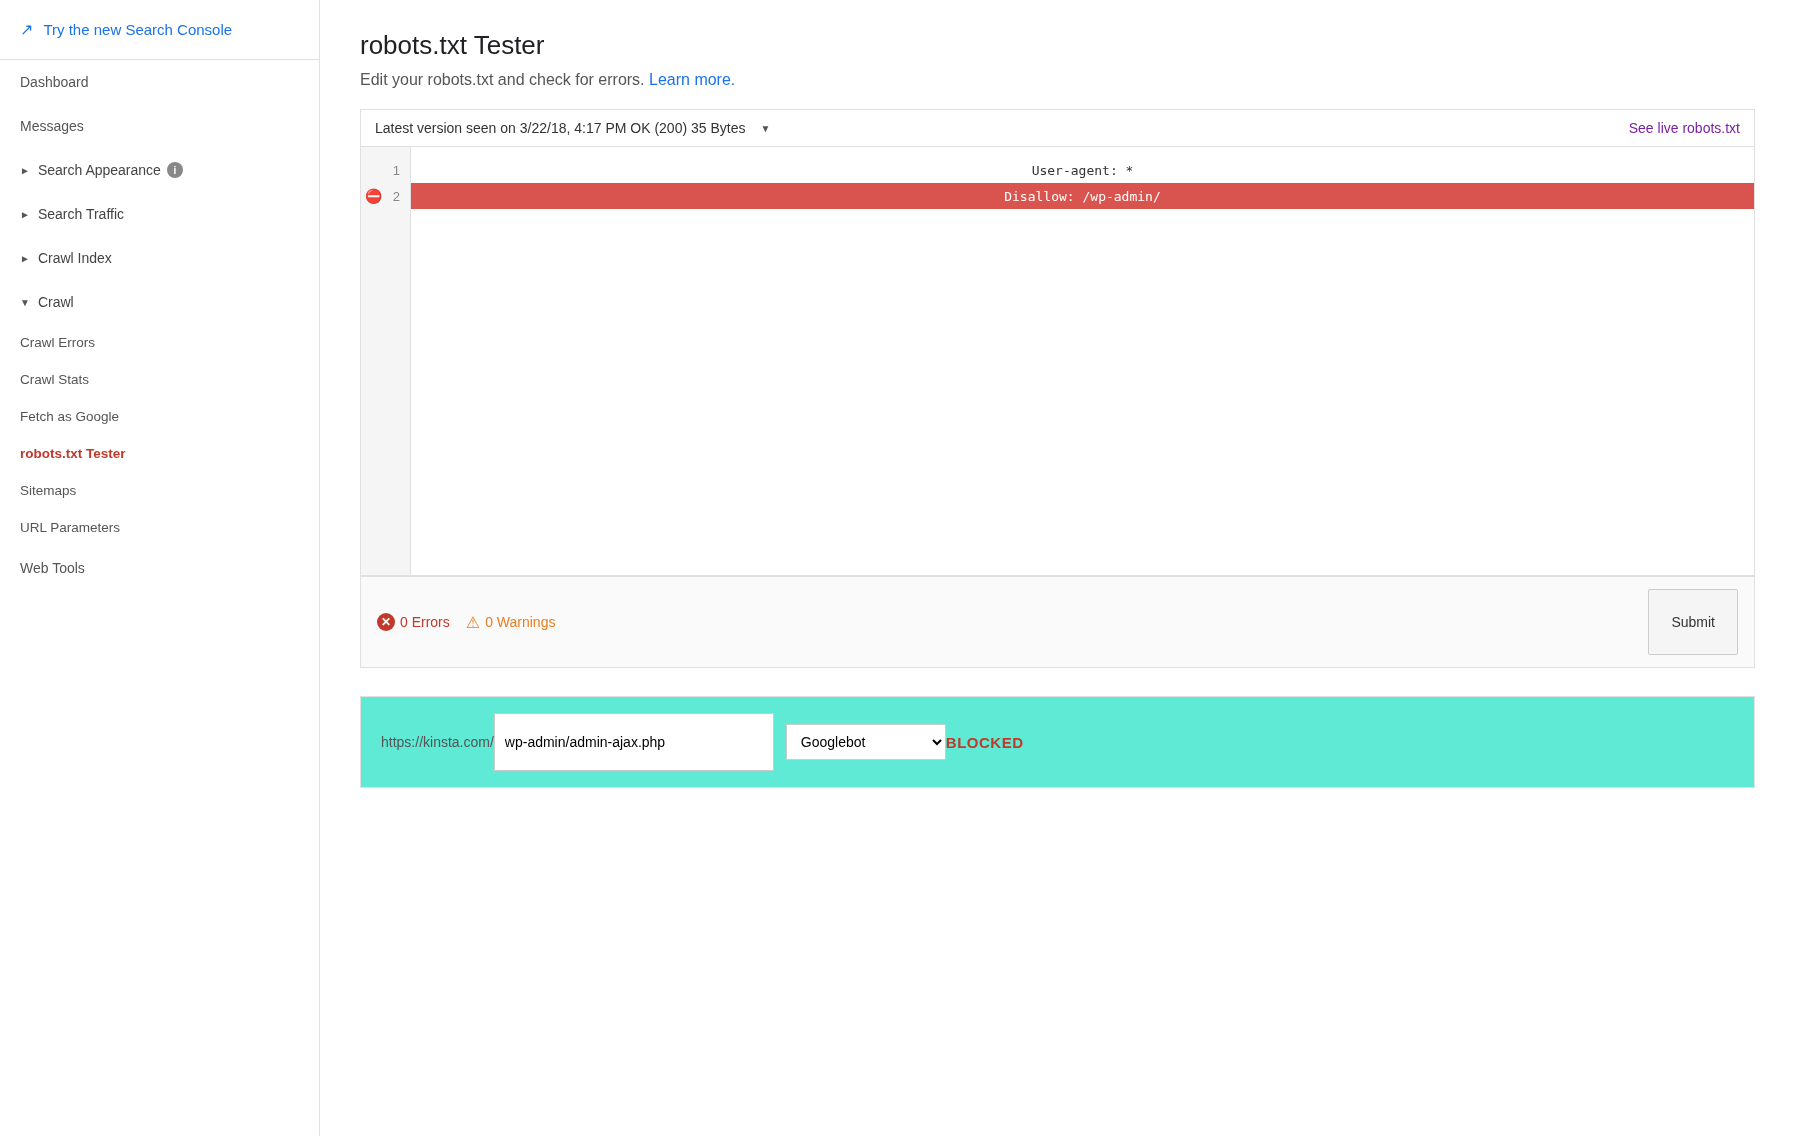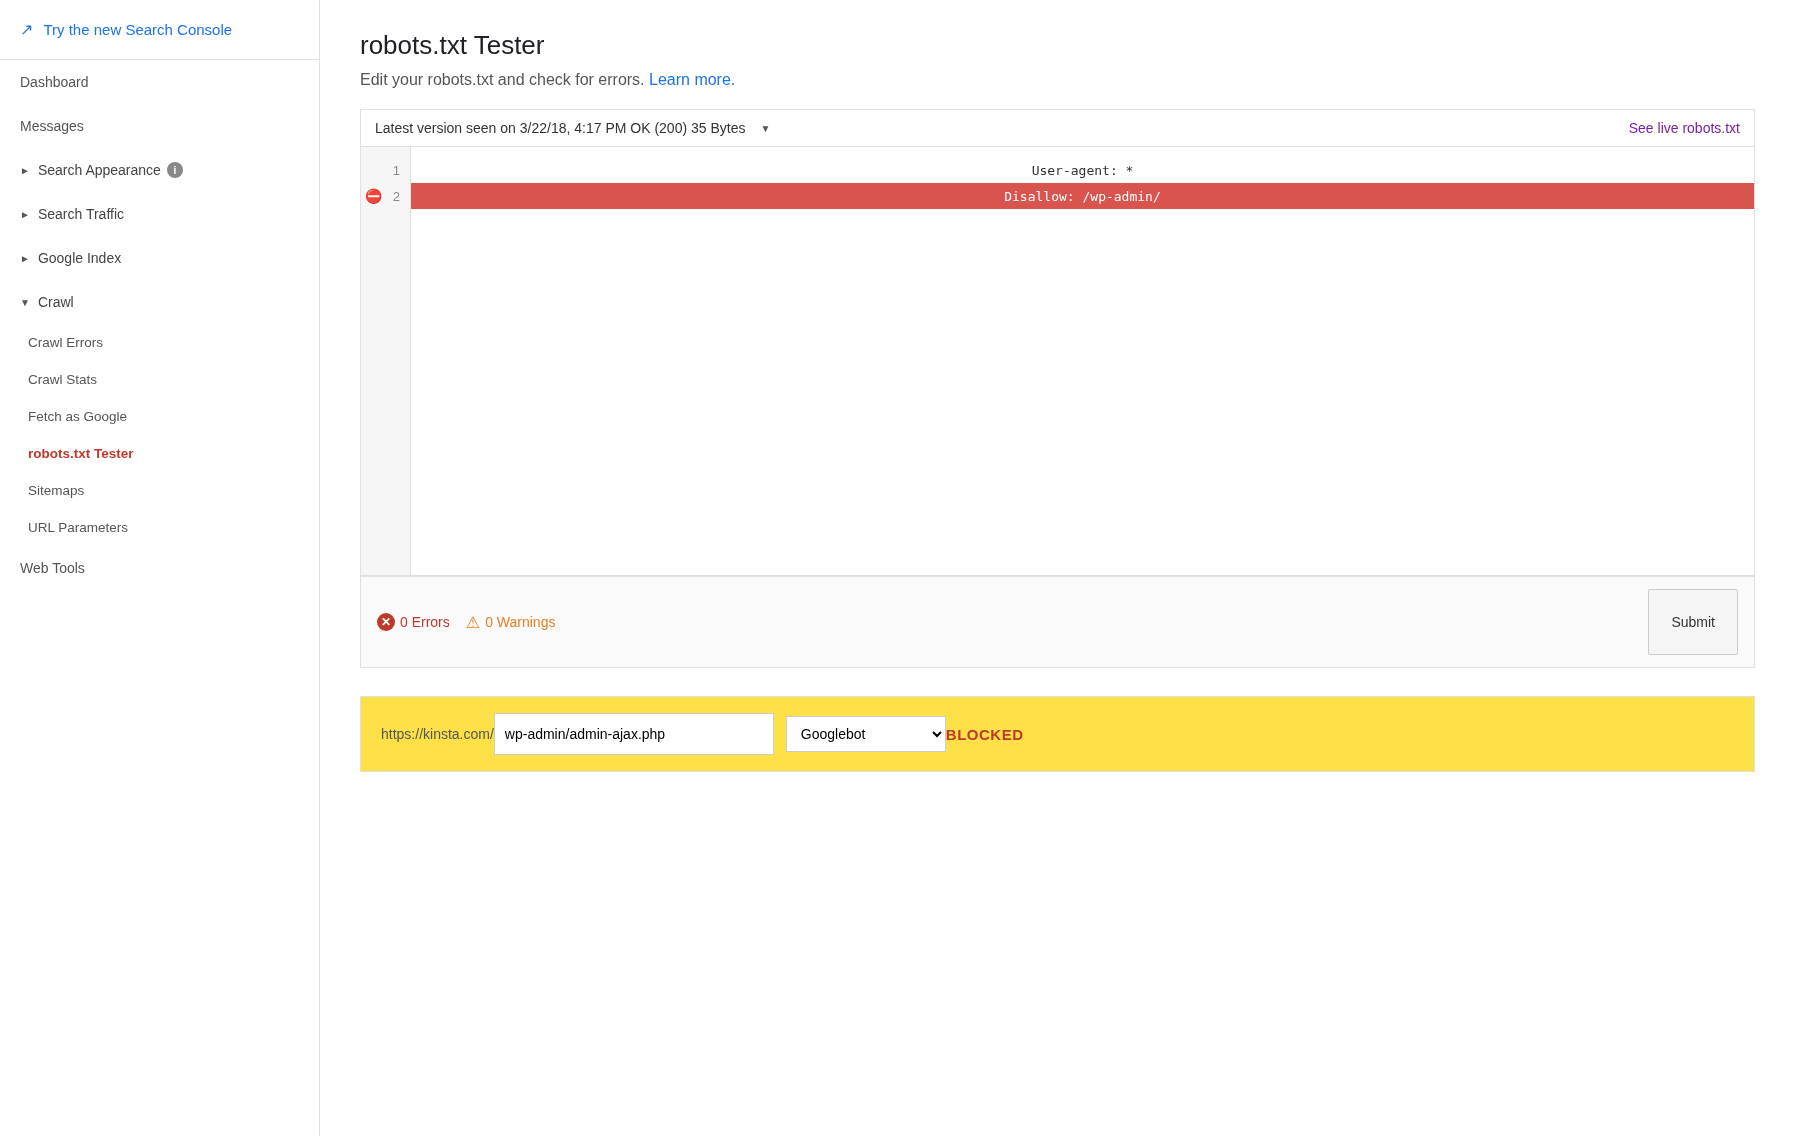--- a/index.html
+++ b/index.html
@@ -45,21 +45,21 @@
       background: #888;
       border-radius: 50%;
       display: inline-flex;
       align-items: center;
       justify-content: center;
       color: #fff;
       font-size: 10px;
       font-weight: bold;
     }
     .sidebar-sub-item {
-      padding: 11px 20px 11px 28px;
+      padding: 11px 20px 11px 20px;
       cursor: pointer;
       color: #555;
       font-size: 13.5px;
       display: block;
     }
     .sidebar-sub-item.active {
       color: #c0392b;
       font-weight: bold;
     }
 
@@ -212,30 +212,30 @@
     }
 
     
     .url-test-bar {
       margin-top: 28px;
       border: 1px solid #e0e0e0;
       padding: 16px 20px;
       display: flex;
       align-items: center;
       gap: 0;
-      background: #fde047;
+      background: #5eead4;
     }
     .url-prefix {
       font-size: 14px;
       color: #555;
       white-space: nowrap;
     }
     .url-input {
       border: 1px solid #ccc;
-      padding: 12px 10px;
+      padding: 20px 10px;
       font-size: 14px;
       min-width: 280px;
       outline: none;
     }
     .bot-select {
       border: 1px solid #ccc;
       padding: 8px 10px;
       font-size: 14px;
       background: #fff;
       min-width: 160px;
@@ -268,21 +268,21 @@
     <span class="arrow">►</span>
     <span>Search Appearance</span>
     <span class="info-icon">i</span>
   </div>
   <div class="sidebar-nav-item expandable">
     <span class="arrow">►</span>
     <span>Search Traffic</span>
   </div>
   <div class="sidebar-nav-item expandable">
     <span class="arrow">►</span>
-    <span>Google Index</span>
+    <span>Crawl Index</span>
   </div>
   <div class="sidebar-nav-item expandable">
     <span class="arrow">▼</span>
     <span>Crawl</span>
   </div>
   <a class="sidebar-sub-item">
     <span>Crawl Errors</span>
   </a>
   <a class="sidebar-sub-item">
     <span>Crawl Stats</span>

